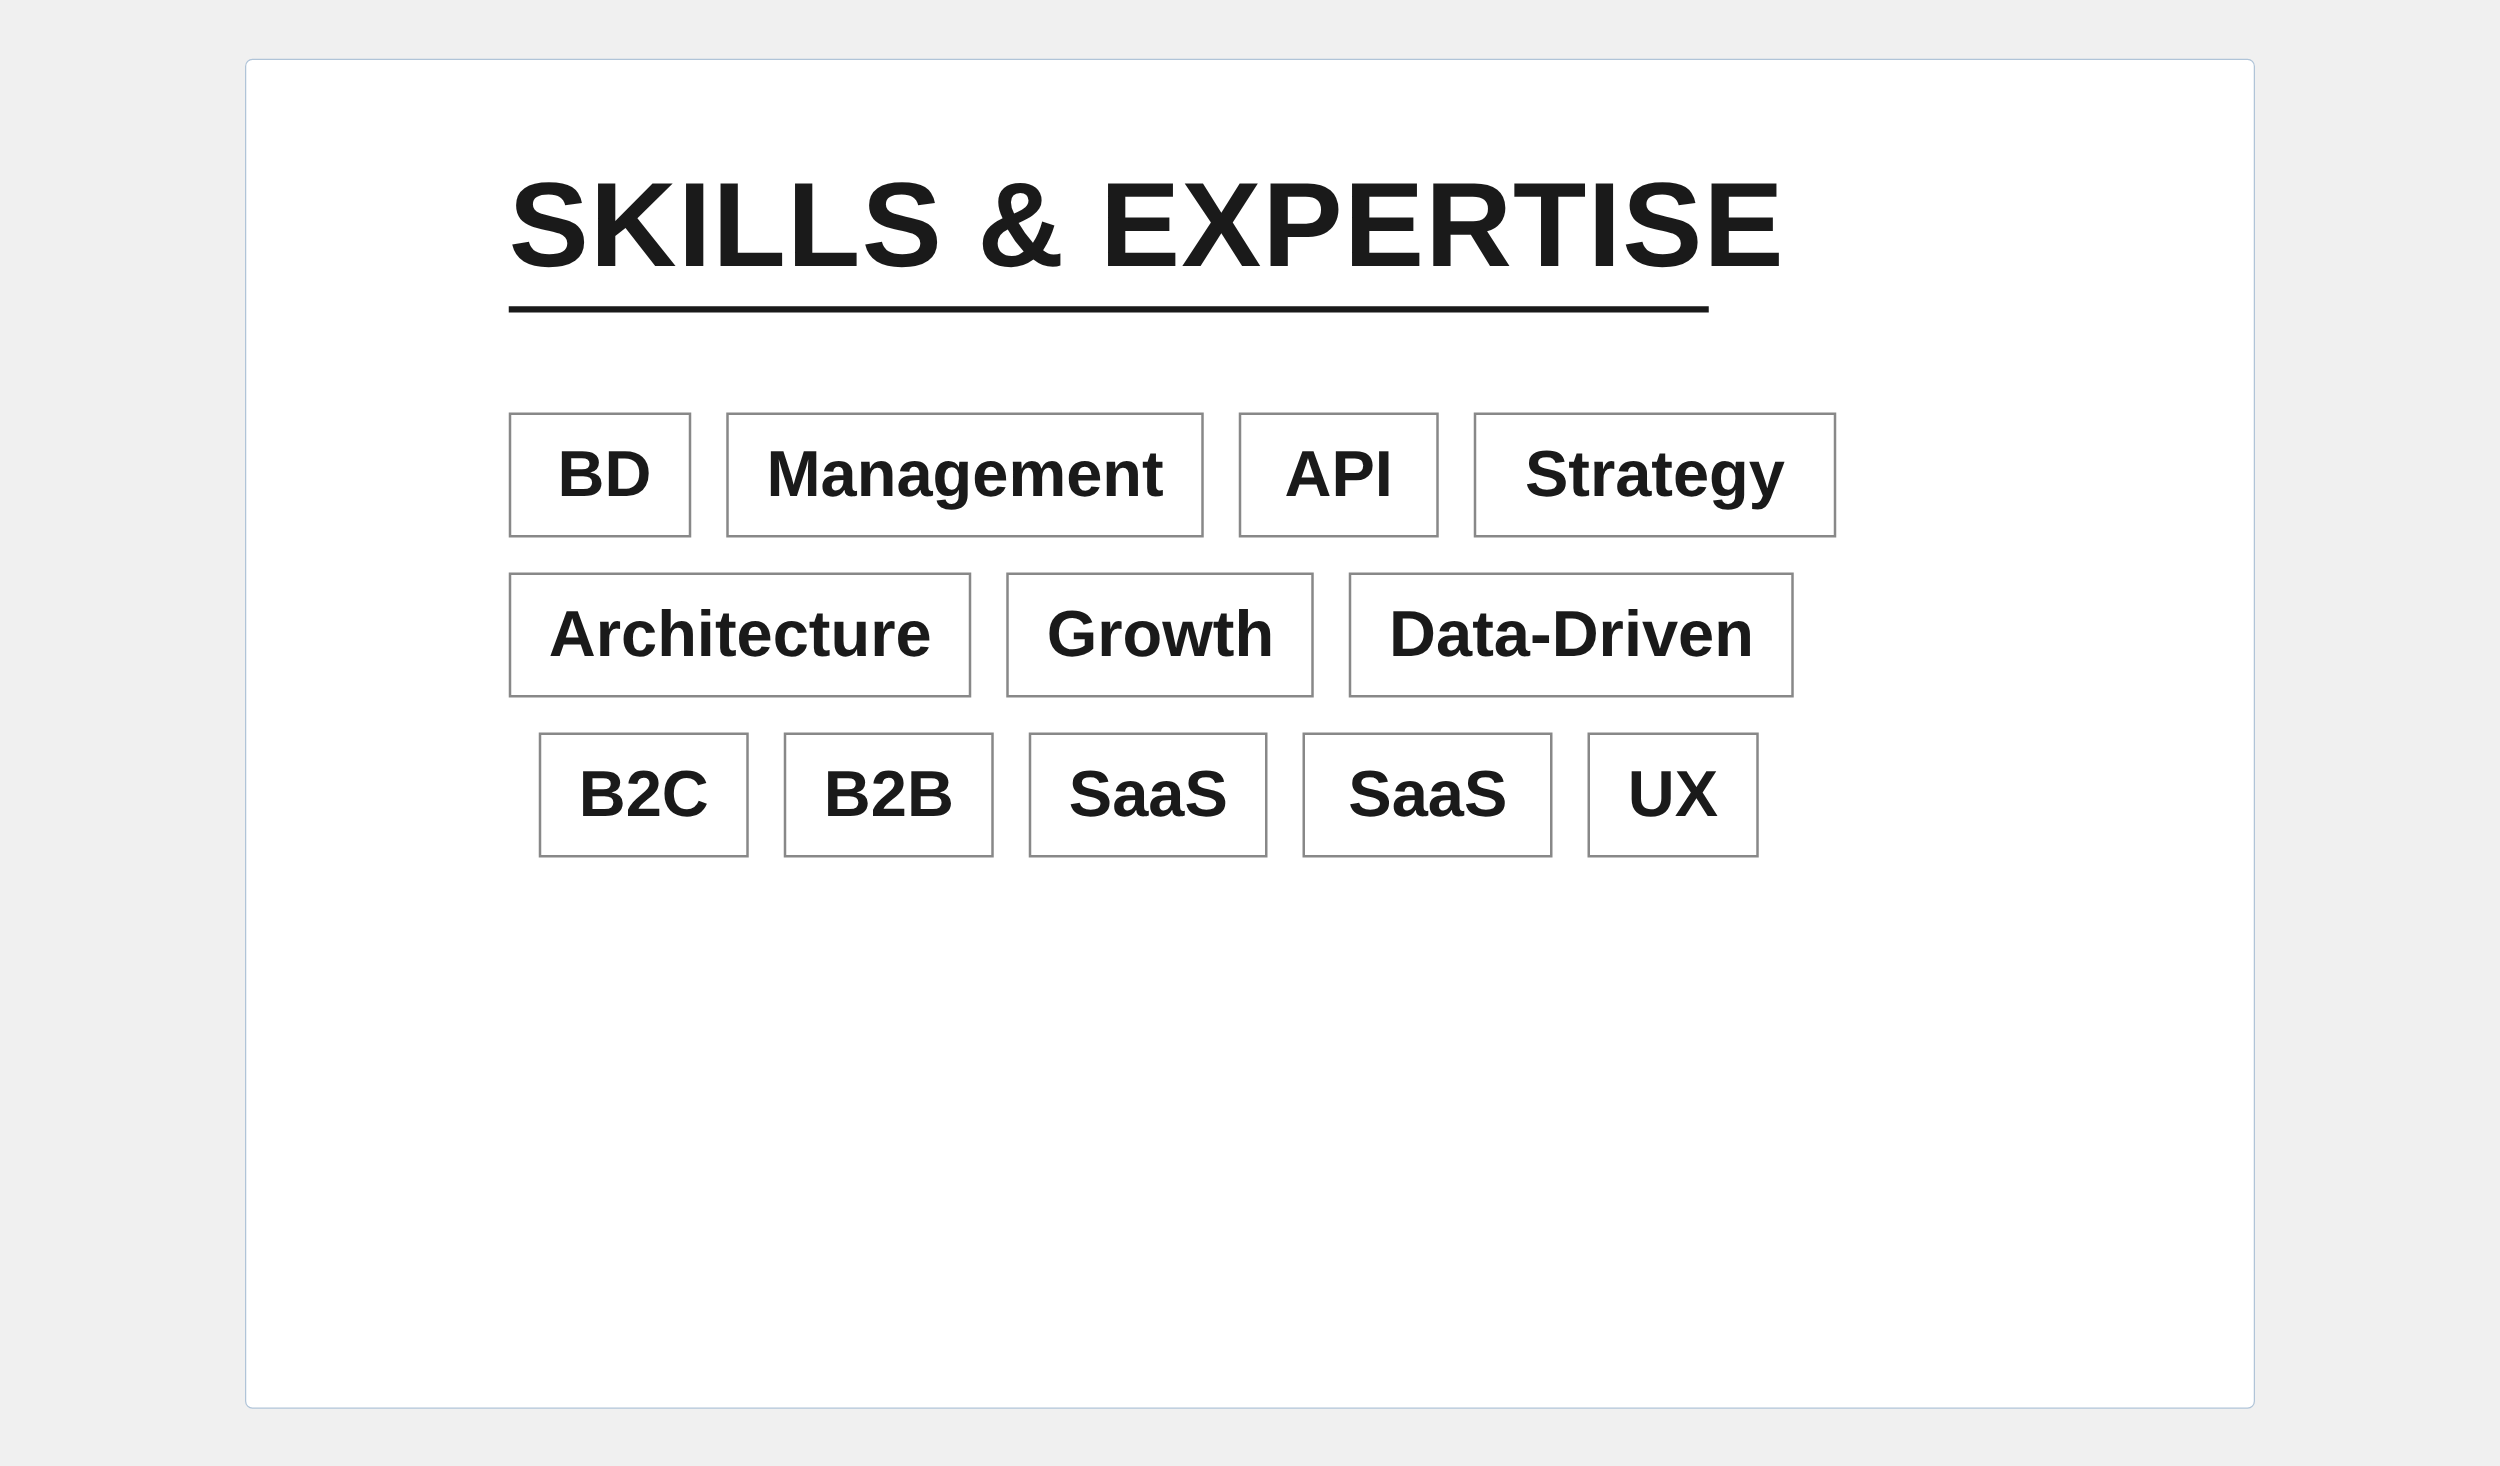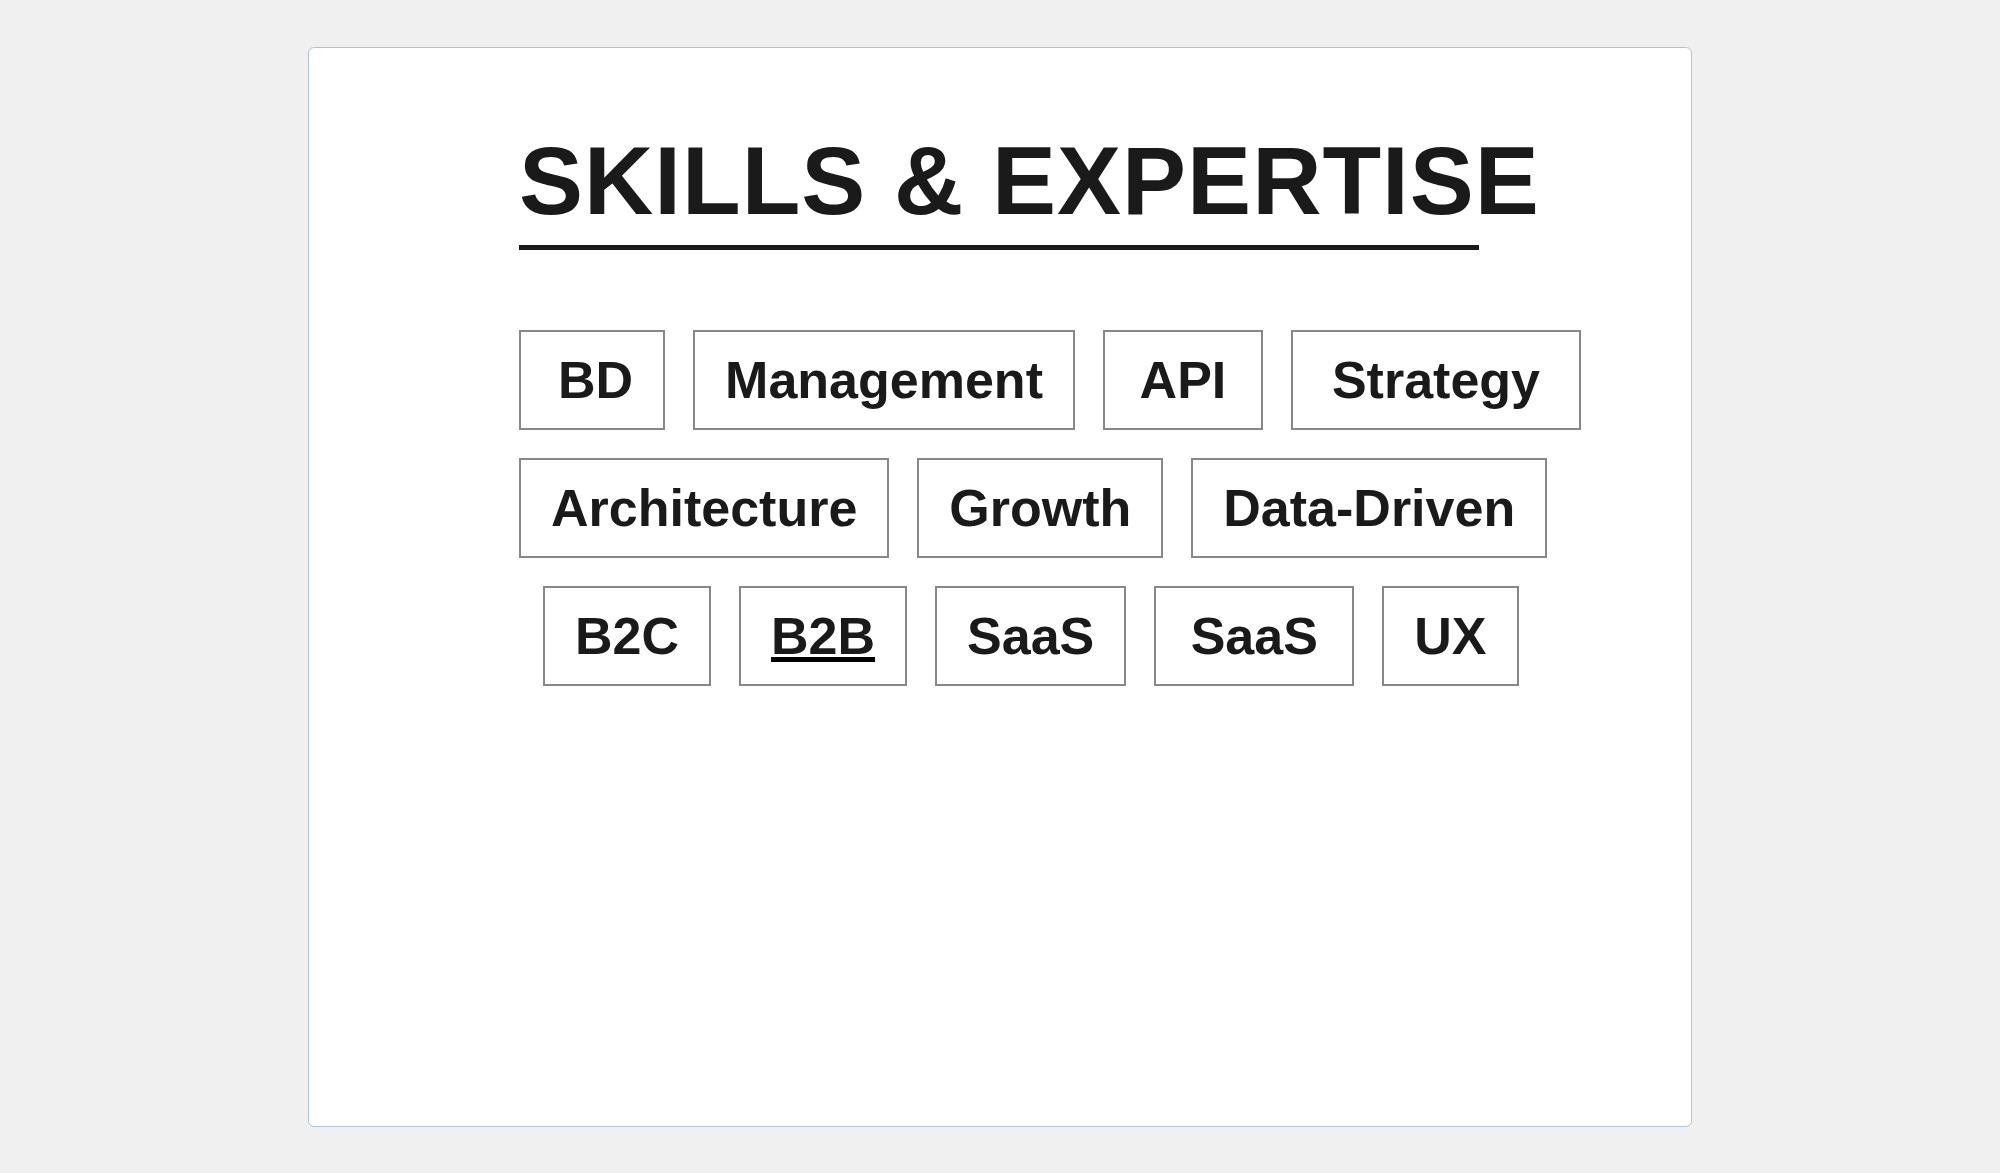--- a/index.html
+++ b/index.html
@@ -12,21 +12,21 @@
       width: 2000px;
       height: 1173px;
       background: #f0f0f0;
       display: flex;
       align-items: center;
       justify-content: center;
       font-family: Arial, Helvetica, sans-serif;
     }
 
     .card {
-      width: 1384px;
+      width: 1608px;
       height: 1080px;
       background: #ffffff;
       border: 1.5px solid #b0c4d8;
       border-radius: 6px;
       padding: 80px 90px 60px 210px;
       display: flex;
       flex-direction: column;
       gap: 0;
     }
 
@@ -87,21 +87,21 @@
     .tag-api { min-width: 160px; }
     .tag-strategy { min-width: 290px; }
 
     
     .tag-architecture { min-width: 310px; }
     .tag-growth { min-width: 200px; }
     .tag-data-driven { min-width: 330px; }
 
     
     .tag-b2c { min-width: 150px; margin-left: 24px; }
-    .tag-b2b { min-width: 150px; text-decoration: underline; }
+    .tag-b2b { min-width: 150px; }
     .tag-saas { min-width: 175px; }
     .tag-cloud { min-width: 200px; }
     .tag-ux { min-width: 130px; }
   </style>
 </head>
 <body>
 
 <div class="card">
 
   <div class="title-section">

